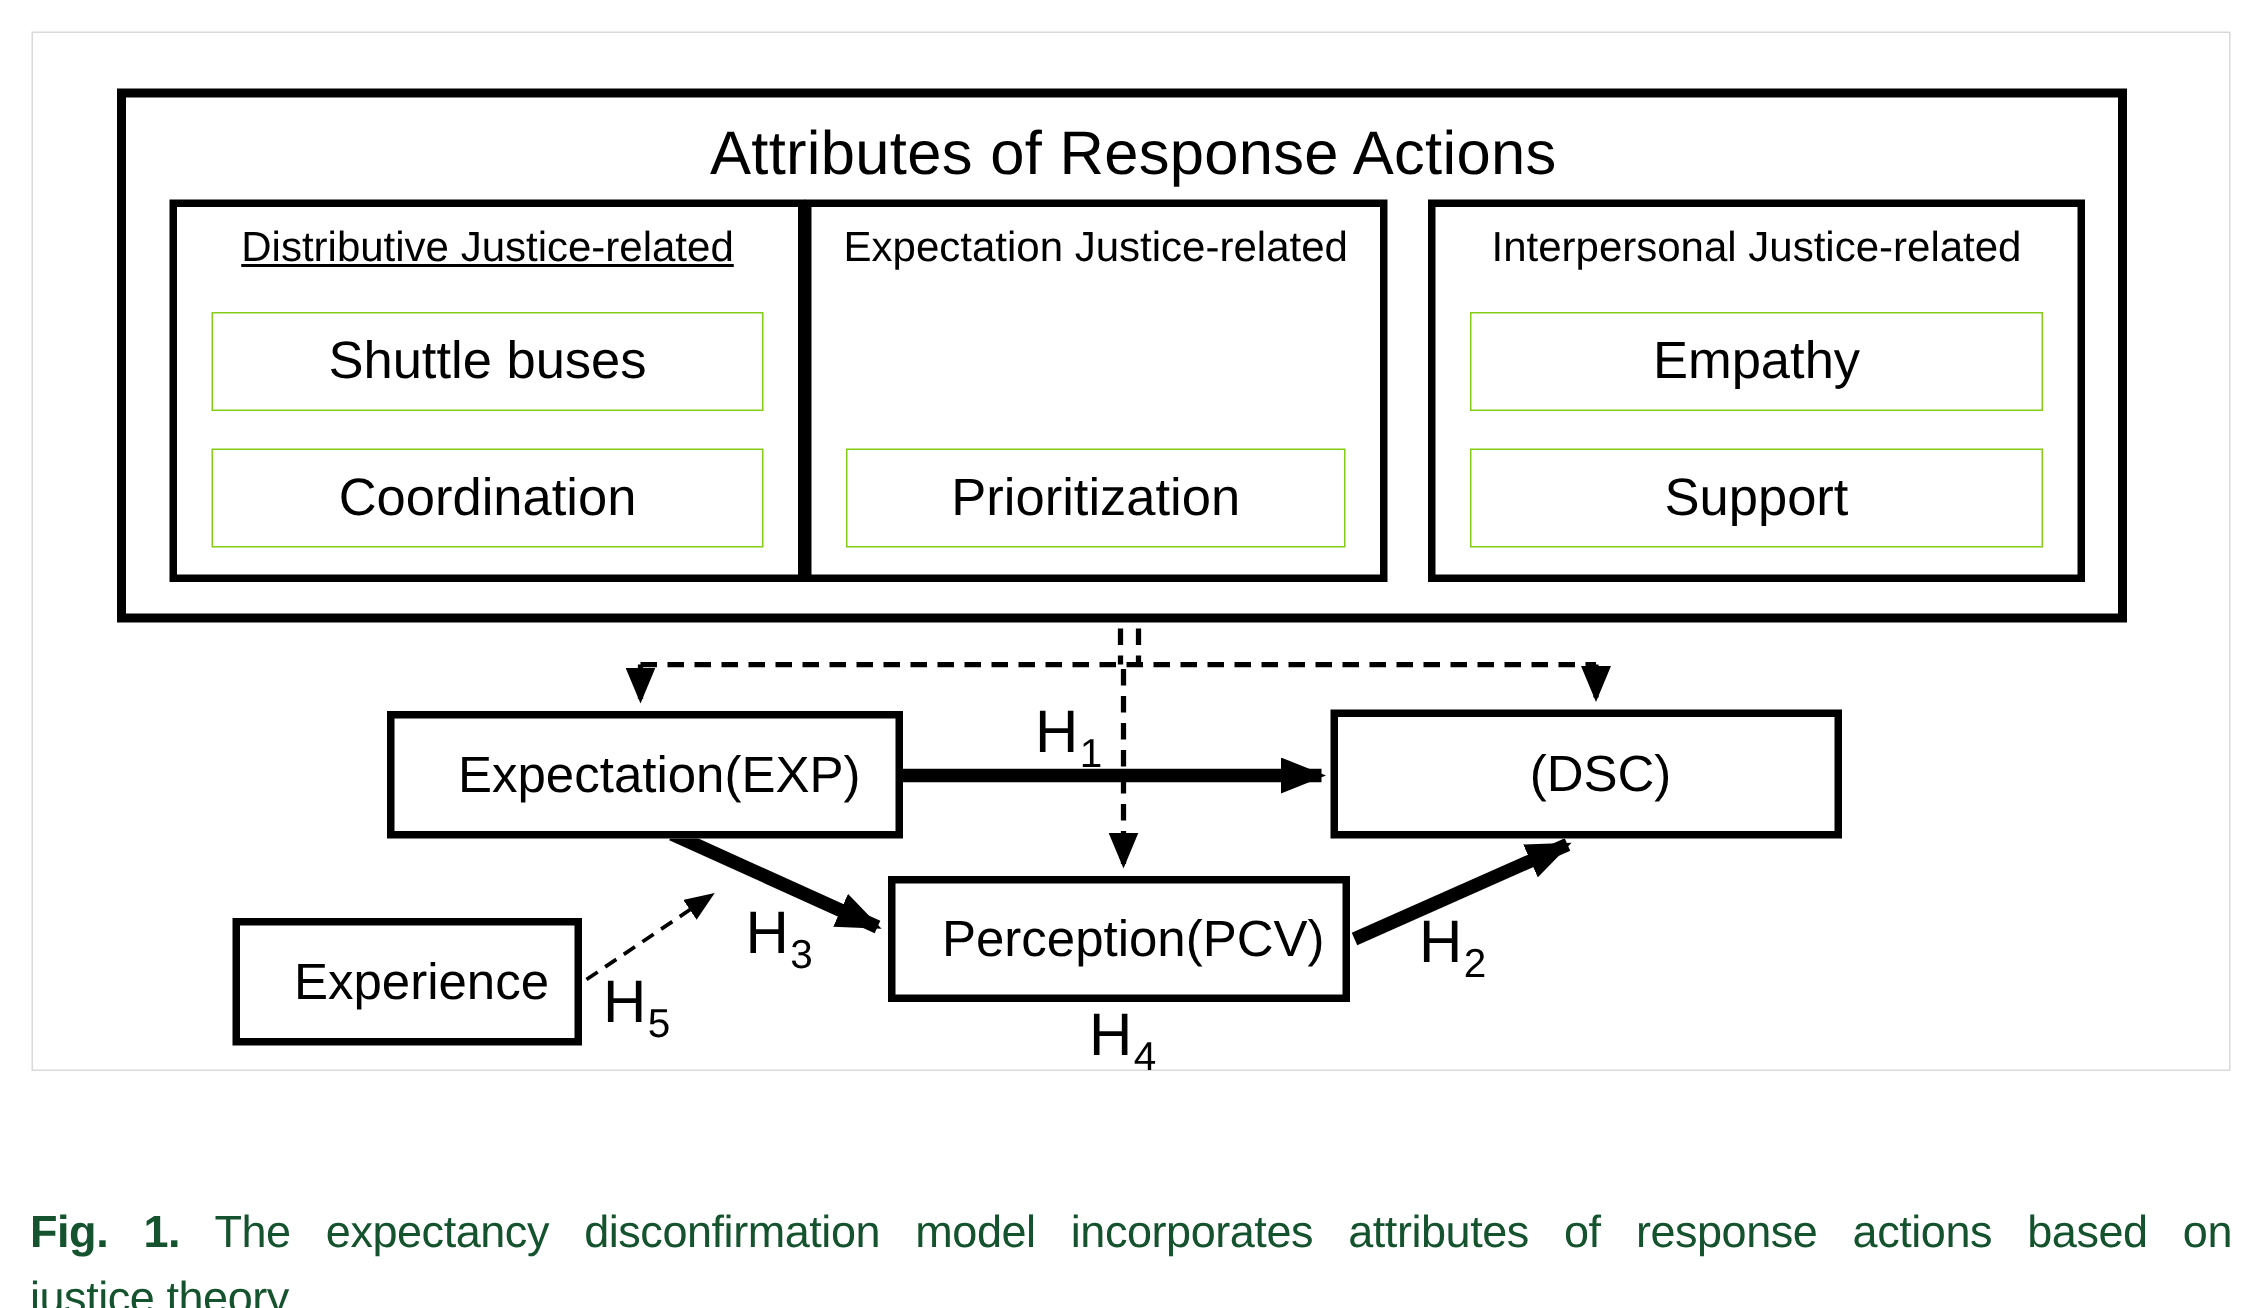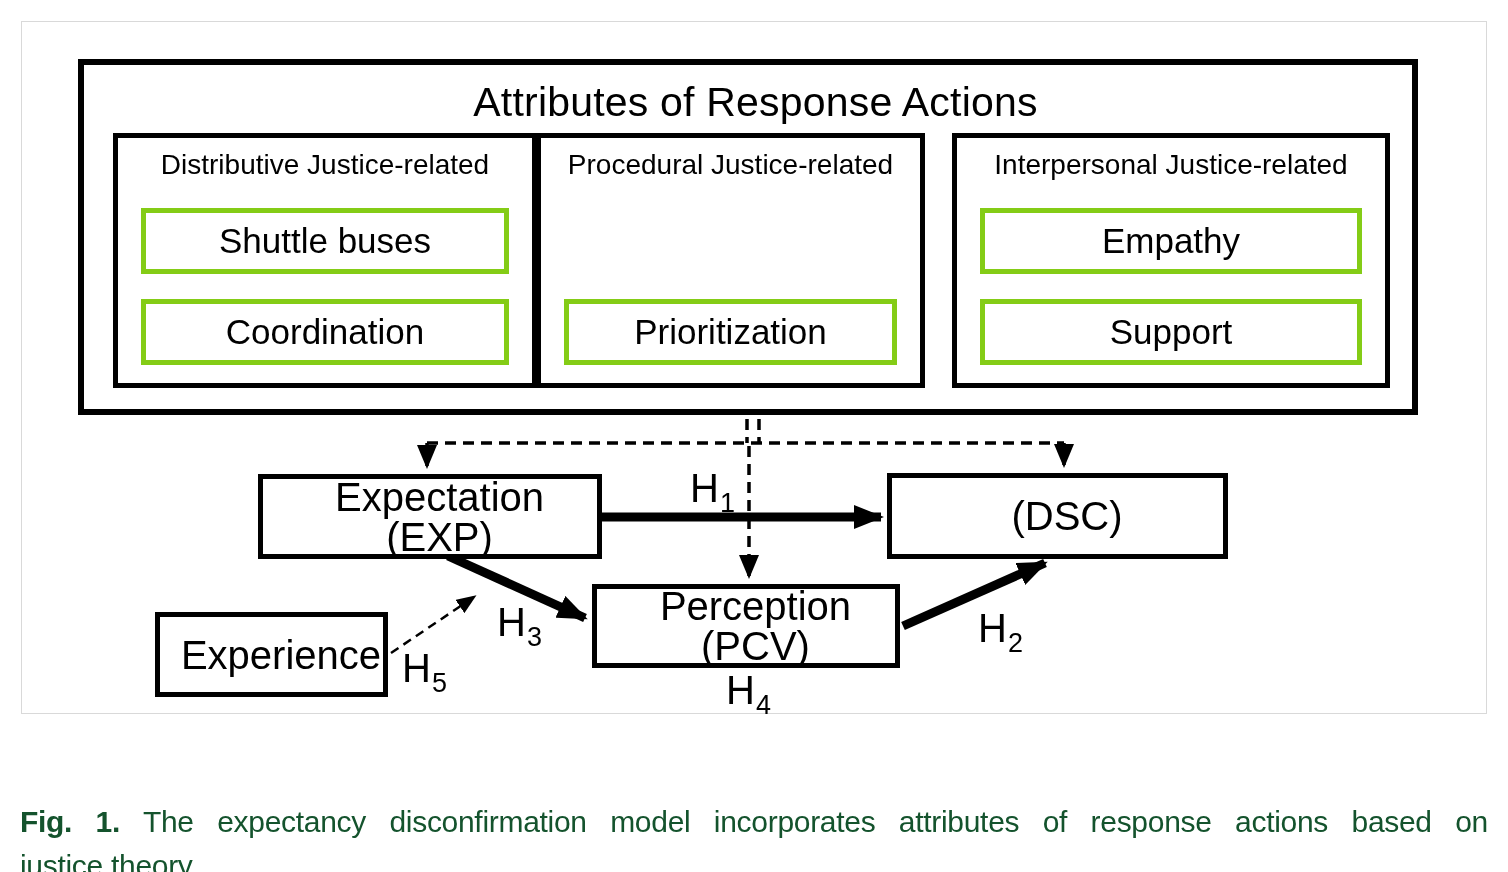--- a/index.html
+++ b/index.html
@@ -41,65 +41,64 @@
     text-align: center;
     font-size: 41px;
     margin-top: 14px;
     letter-spacing: 0.2px;
     padding-left: 15px;
   }
   .group-box {
     top: 133px;
     height: 255px;
   }
-  .group-1 { left: 113px; width: 424px; }
+  .group-1 { left: 113px; width: 424px; text-decoration: underline; }
   .group-2 { left: 536px; width: 389px; }
   .group-3 { left: 952px; width: 438px; }
   .group-label {
     text-align: center;
     font-size: 28px;
     margin-top: 11px;
   }
   .item-box {
     position: absolute;
     left: 23px; right: 23px;
     height: 66px;
-    border: 5px solid #84cc16;
+    border: 1px solid #84cc16;
     background: #fff;
     display: flex;
     align-items: center;
     justify-content: center;
     font-size: 35px;
     box-sizing: border-box;
   }
   .item-1 { top: 70px; }
   .item-2 { top: 161px; }
   .node {
     display: flex;
-    flex-direction: column;
     align-items: center;
     justify-content: center;
-    font-size: 40px;
+    font-size: 34px;
     line-height: 40px;
     text-align: center;
     padding-left: 19px;
   }
   .node-expectation    { left: 258px; top: 474px; width: 344px; height: 85px; }
   .node-disconfirmation{ left: 887px; top: 473px; width: 341px; height: 86px; }
   .node-perception     { left: 592px; top: 584px; width: 308px; height: 84px; }
   .node-experience     { left: 155px; top: 612px; width: 233px; height: 85px; justify-content: center; }
   .h-label {
     position: absolute;
     z-index: 3;
     white-space: nowrap;
   }
   .h-base { font-size: 40px; }
   .h-sub  { font-size: 27px; position: relative; top: 10px; left: 1px; }
   .h1 { left: 690px; top: 466px; }
-  .h2 { left: 946px; top: 606px; margin-left: 32px; }
+  .h2 { left: 946px; top: 606px; }
   .h3 { left: 497px; top: 600px; }
   .h4 { left: 726px; top: 668px; }
   .h5 { left: 402px; top: 646px; }
   .caption {
     position: absolute;
     left: 20px; top: 764px;
     width: 1468px;
     font-size: 30px;
     line-height: 44px;
     letter-spacing: -0.3px;
@@ -155,21 +154,21 @@
     <div class="attributes-title">Attributes of Response Actions</div>
   </div>
 
   <div class="box group-box group-1">
     <div class="group-label">Distributive Justice-related</div>
     <div class="item-box item-1">Shuttle buses</div>
     <div class="item-box item-2">Coordination</div>
   </div>
 
   <div class="box group-box group-2">
-    <div class="group-label">Procedural Justice-related</div>
+    <div class="group-label">Expectation Justice-related</div>
     <div class="item-box item-2">Prioritization</div>
   </div>
 
   <div class="box group-box group-3">
     <div class="group-label">Interpersonal Justice-related</div>
     <div class="item-box item-1">Empathy</div>
     <div class="item-box item-2">Support</div>
   </div>
 
   <div class="box node node-expectation">

